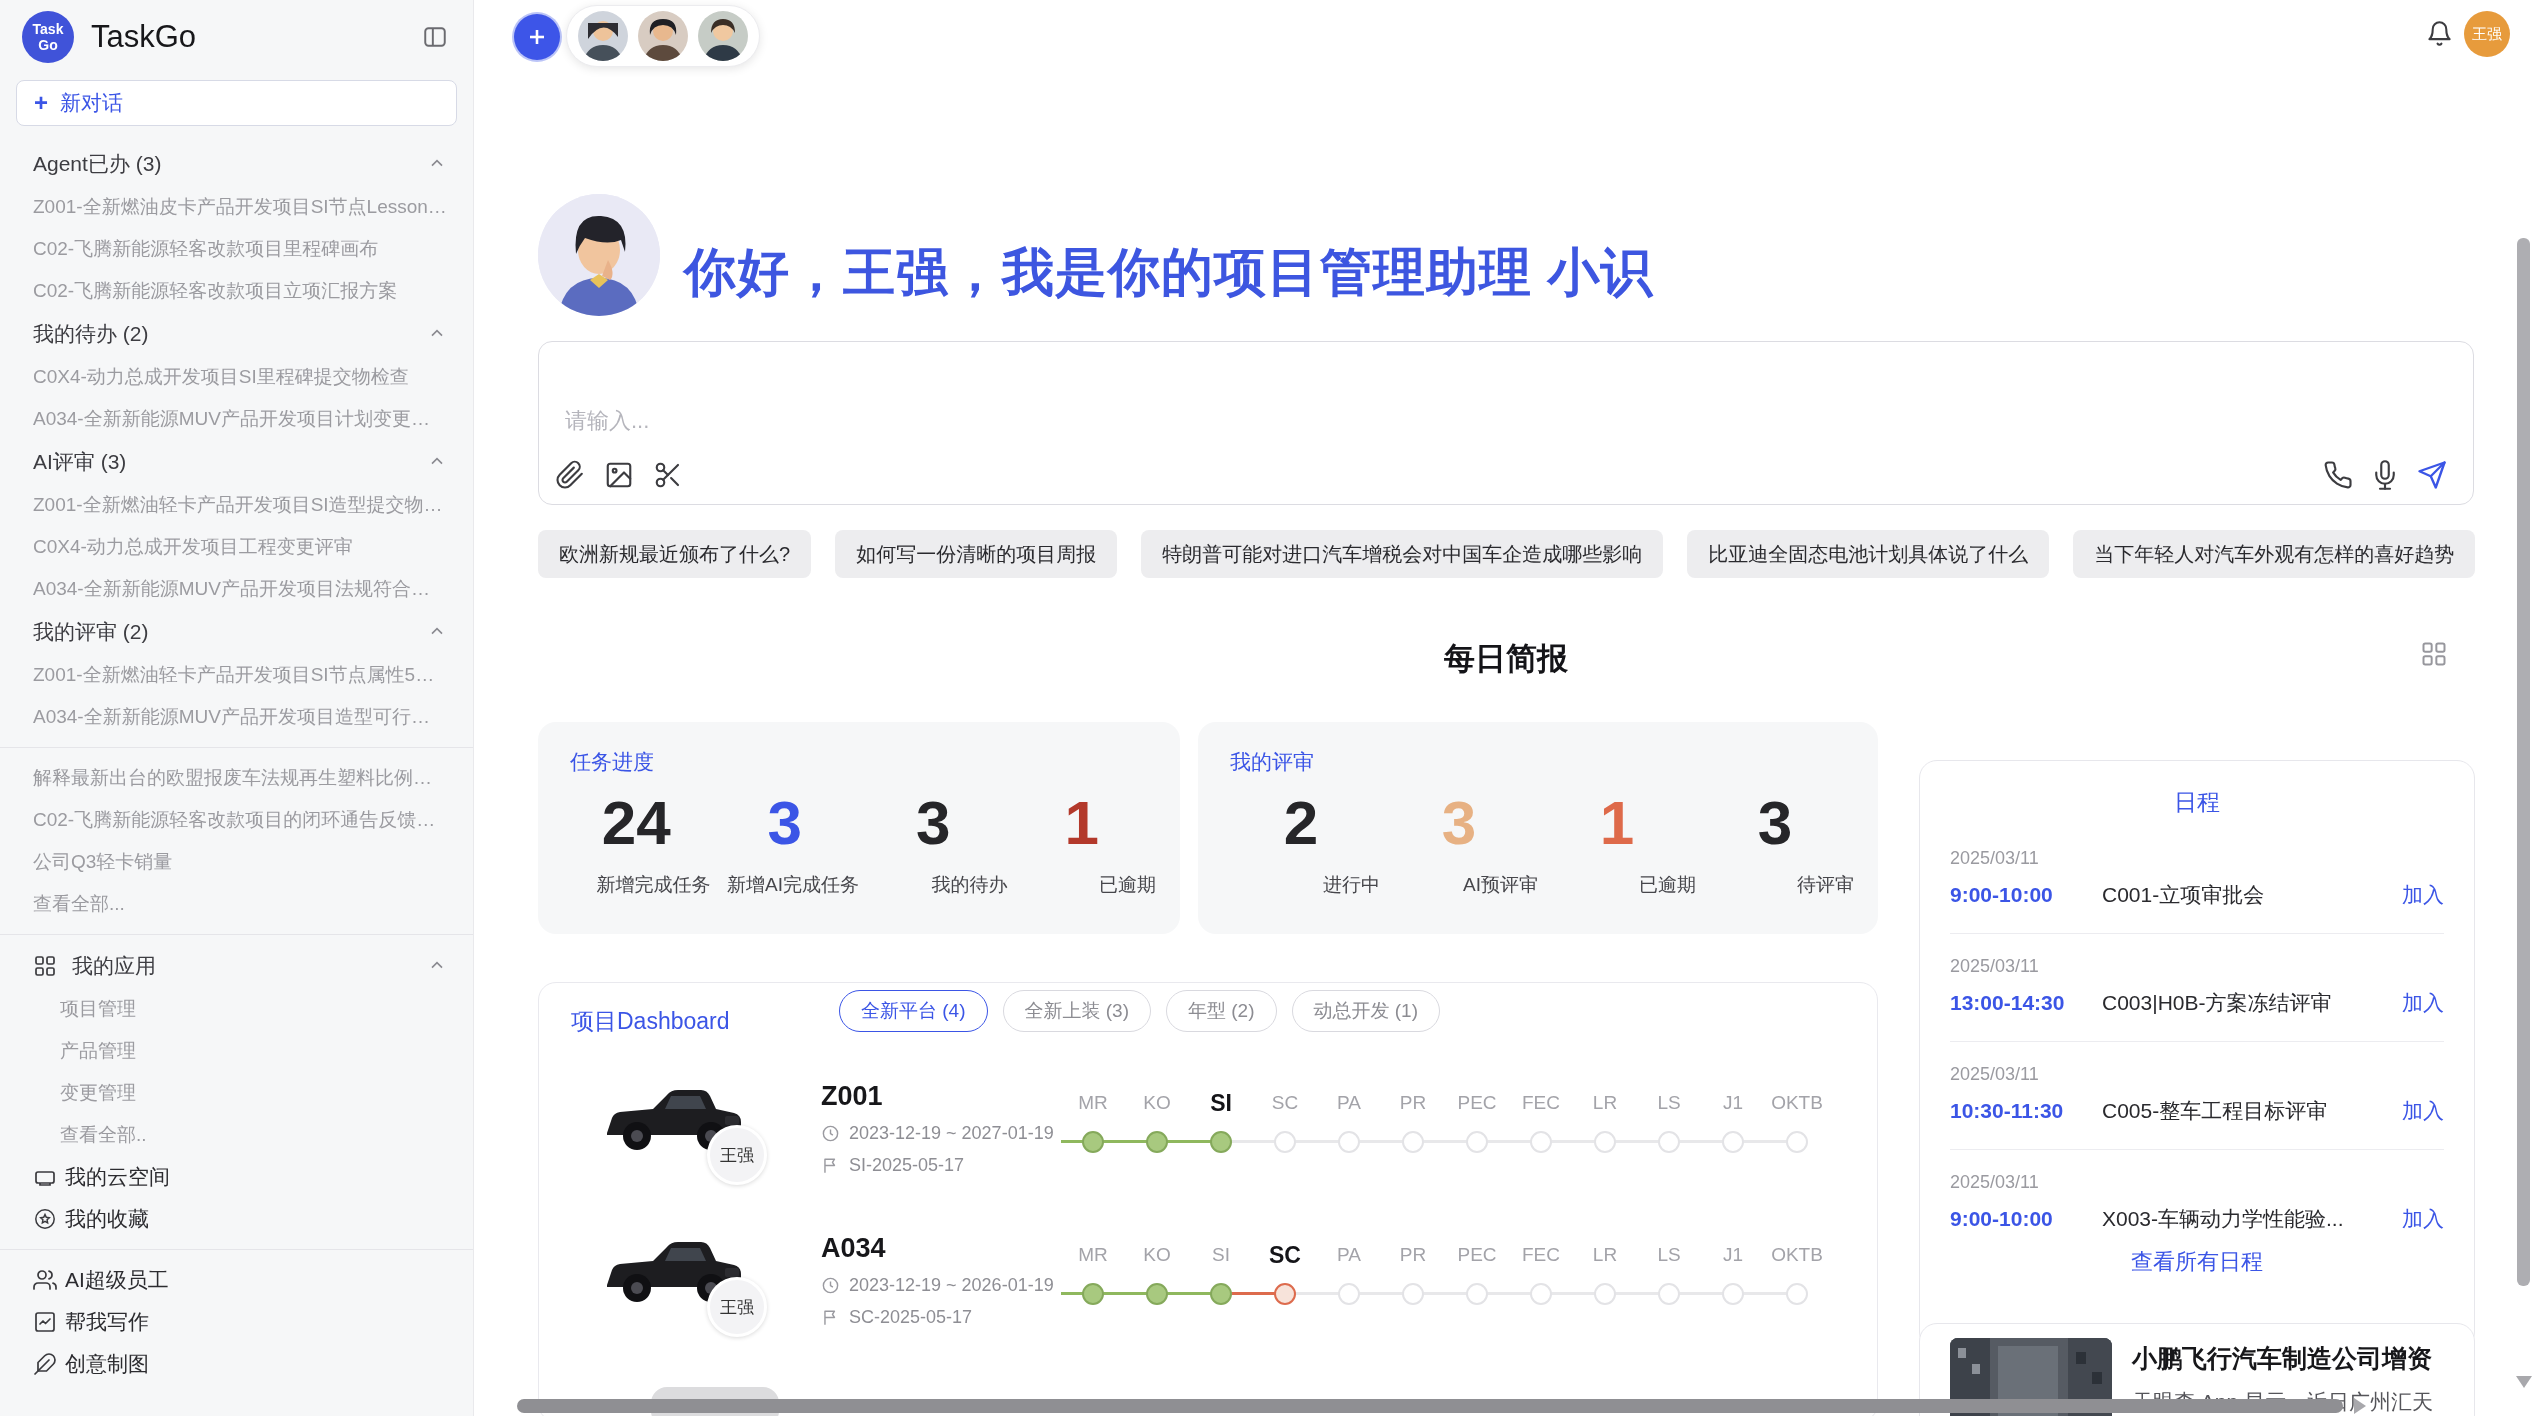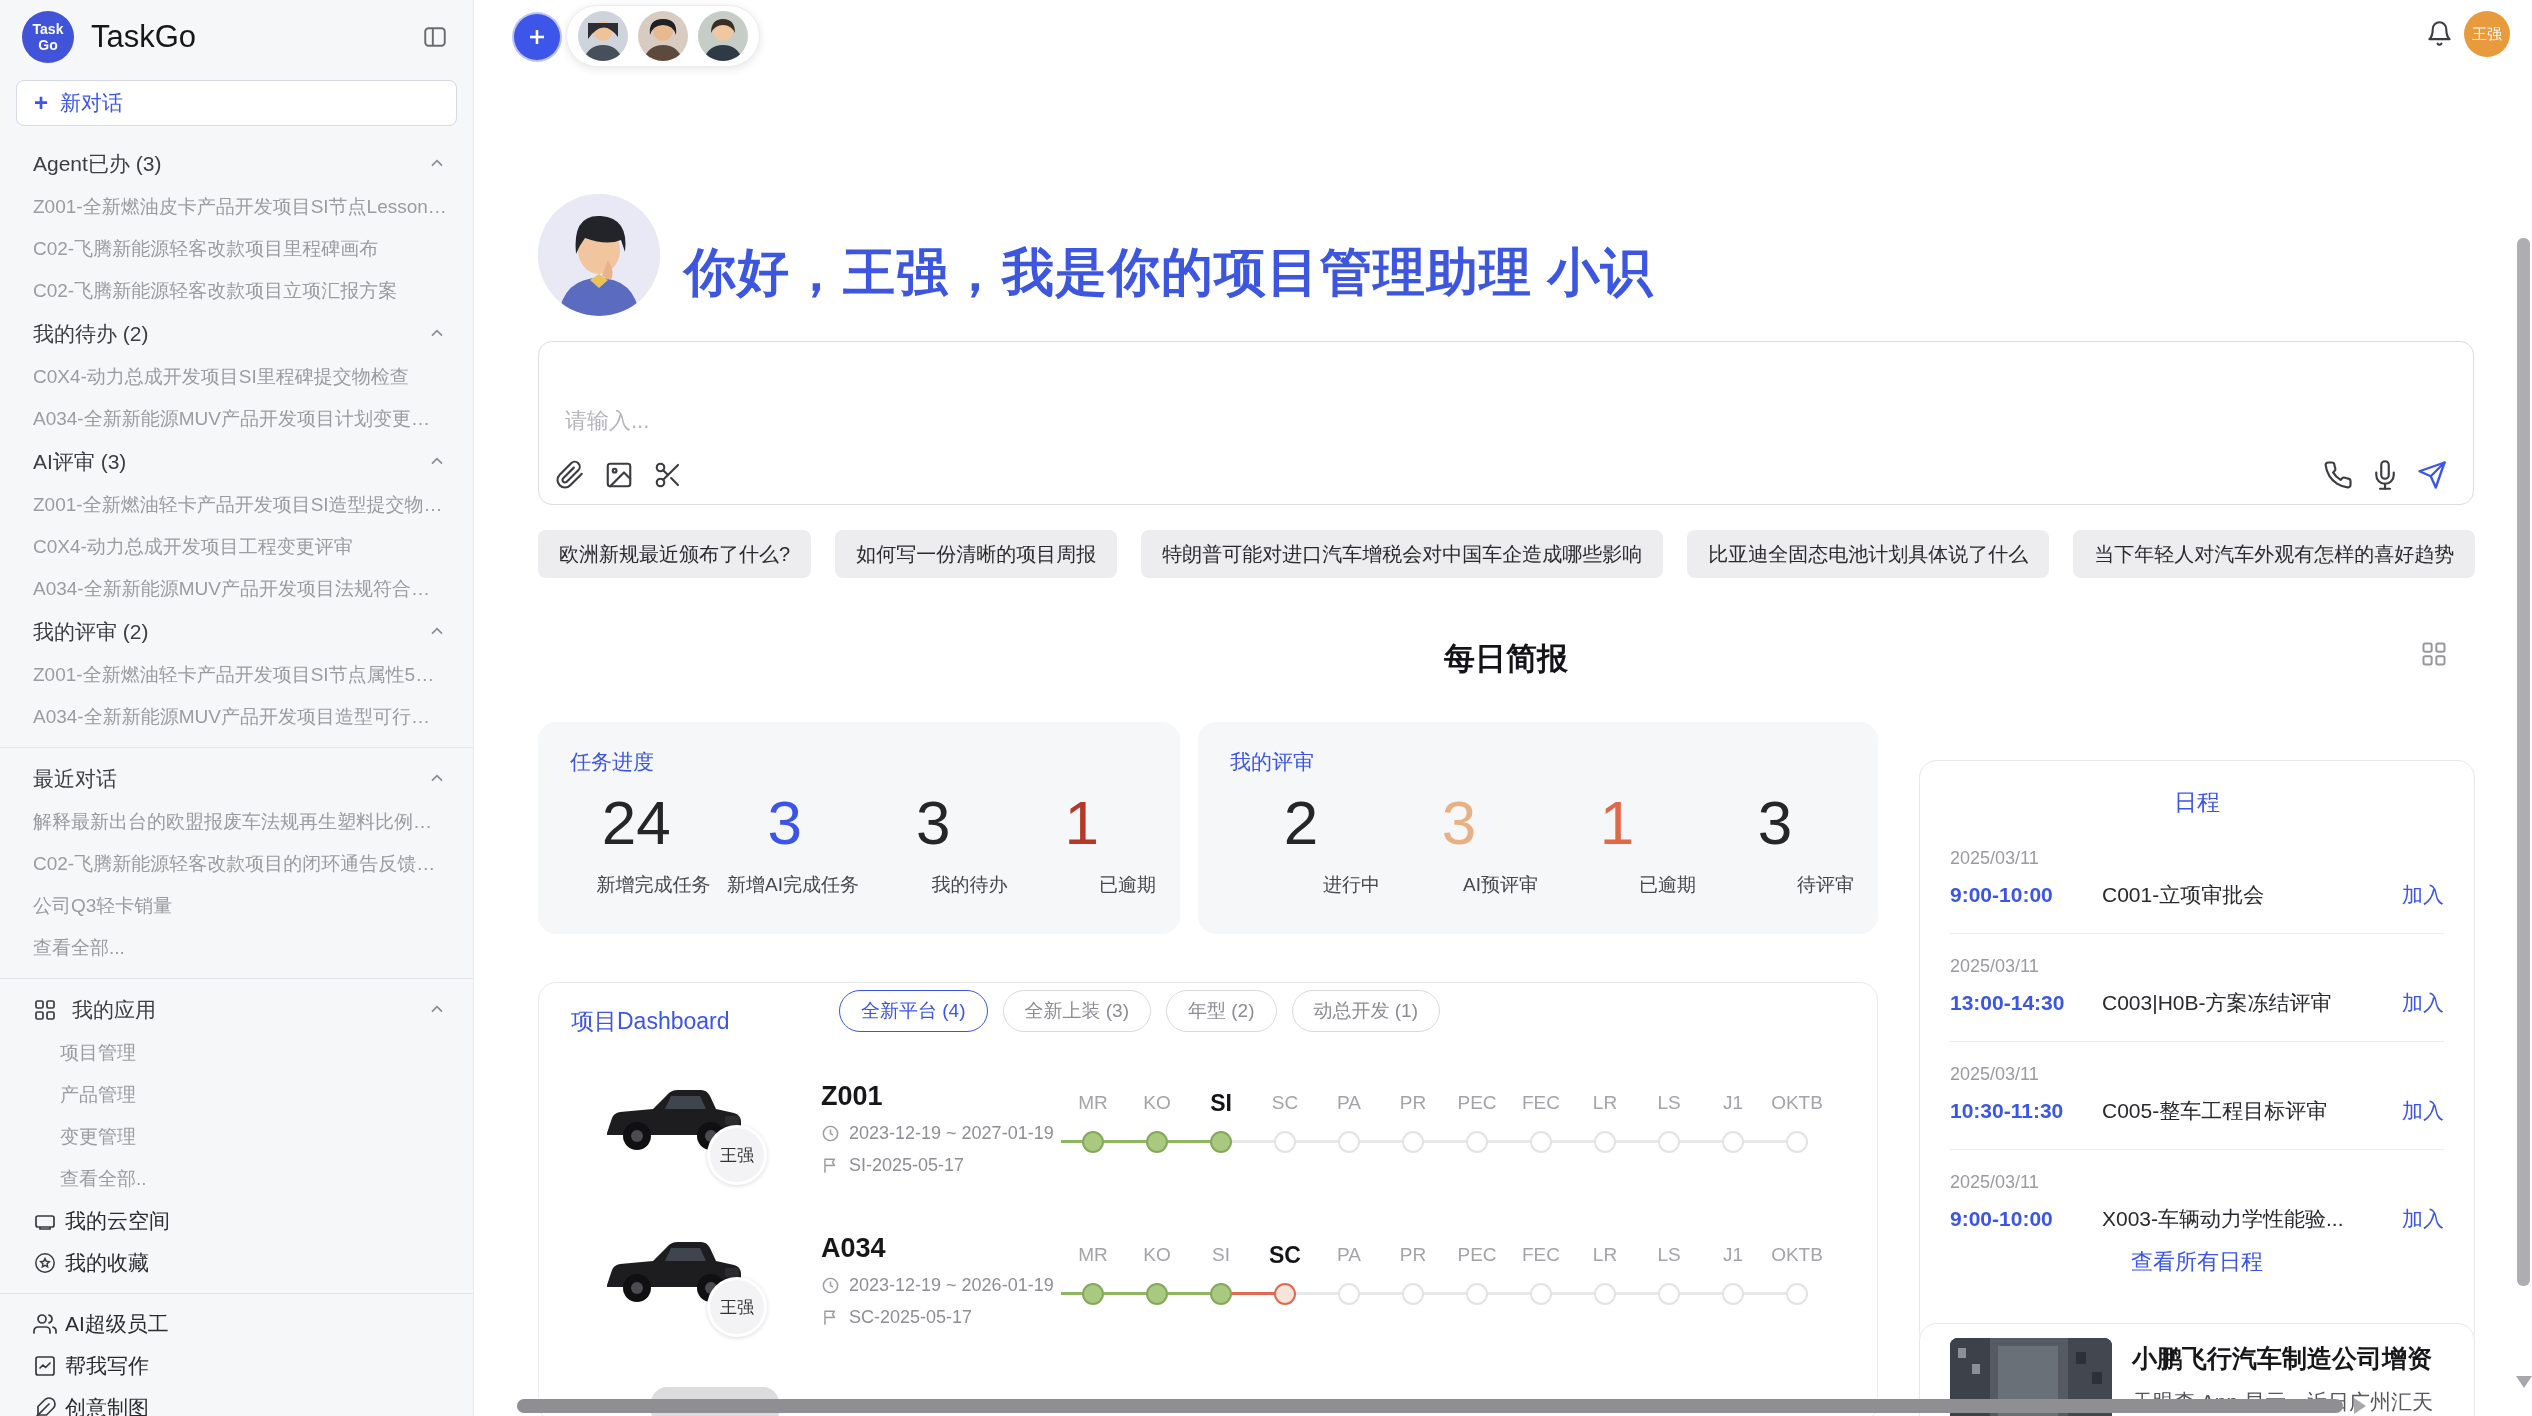--- a/index.html
+++ b/index.html
@@ -63,21 +63,21 @@
     font-size:20px; color:#2a2a2e; white-space:nowrap; cursor:pointer; }
 
   .brief-title { position:absolute; left:64px; top:638px; width:1936px; text-align:center;
     font-size:31px; font-weight:bold; color:#141418; }
   .brief-grid { position:absolute; left:1946px; top:640px; cursor:pointer; }
 
   .stat-card { position:absolute; top:722px; height:212px; background:#f6f7f8; border-radius:18px;
     padding:26px 24px 0; }
   .stat-title { font-size:21px; color:#3b55e6; padding-left:8px; }
   .stat-grid { display:grid; grid-template-columns:repeat(4,1fr); margin-top:14px; }
-  .stat-val { font-size:62px; font-weight:normal; text-align:center; line-height:66px; }
+  .stat-val { font-size:62px; font-weight:bold; text-align:center; line-height:66px; }
   .stat-label { font-size:19px; color:#46464b; text-align:right; margin-top:16px; }
 
   .dash-card { position:absolute; left:64px; top:982px; width:1340px; height:440px;
     background:#fff; border:1px solid #e9e9ee; border-radius:18px; overflow:hidden; }
   .dash-title { position:absolute; left:32px; top:23px; font-size:23px; color:#3b55e6; }
   .filters { position:absolute; left:300px; top:7px; display:flex; gap:15px; }
   .filter { height:42px; line-height:40px; padding:0 21px; border:1px solid #d9d9df;
     border-radius:21px; font-size:19px; color:#8c8c92; background:#fff; white-space:nowrap; cursor:pointer; }
   .filter.active { border-color:#3b55e6; color:#3b55e6; }
 
@@ -189,28 +189,20 @@
         <span>我的评审 (2)</span>
         <span style="margin-left: auto;">
           <svg class="chev" width="20" height="20" viewBox="0 0 24 24" fill="none" stroke="#8a8a90" stroke-width="2">
             <path d="M6 14l6-6 6 6"></path>
           </svg>
         </span>
       </div>
       <div class="side-item">Z001-全新燃油轻卡产品开发项目SI节点属性5D文件评审</div>
       <div class="side-item">A034-全新新能源MUV产品开发项目造型可行性评审</div>
       <div class="side-divider"></div>
-      <div class="section-header">
-        <span>最近对话</span>
-        <span style="margin-left: auto;">
-          <svg class="chev" width="20" height="20" viewBox="0 0 24 24" fill="none" stroke="#8a8a90" stroke-width="2">
-            <path d="M6 14l6-6 6 6"></path>
-          </svg>
-        </span>
-      </div>
       <div class="side-item">解释最新出台的欧盟报废车法规再生塑料比例被调至15%...</div>
       <div class="side-item">C02-飞腾新能源轻客改款项目的闭环通告反馈情况</div>
       <div class="side-item">公司Q3轻卡销量</div>
       <div class="side-item">查看全部...</div>
       <div class="side-divider"></div>
       <div class="section-header">
         <span style="margin-right: 15px;">
           <svg width="24" height="24" viewBox="0 0 24 24" fill="none" stroke="#3a3a3e" stroke-width="1.7">
             <rect x="3" y="3" width="7" height="7" rx="1.5"></rect>
             <rect x="14" y="3" width="7" height="7" rx="1.5"></rect>

